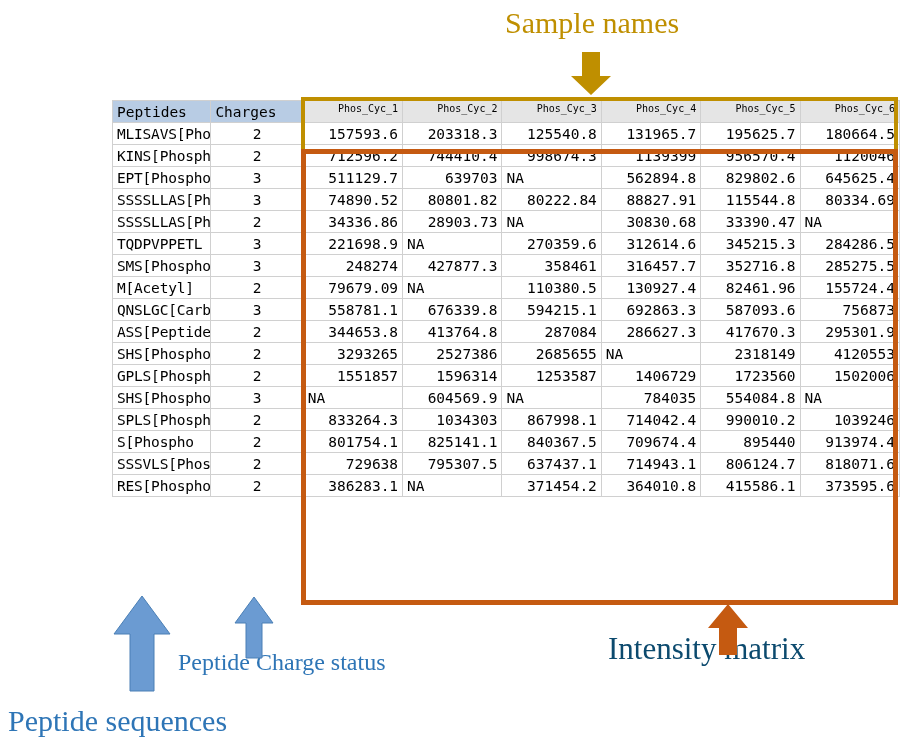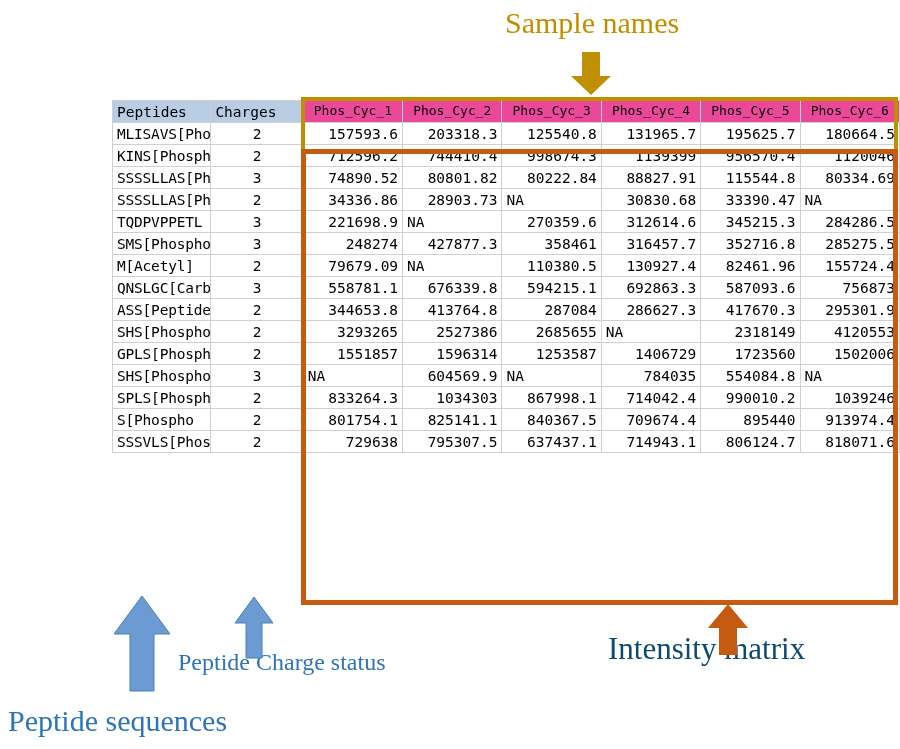--- a/index.html
+++ b/index.html
@@ -108,29 +108,29 @@
 
   th.hdr-blue {
     background: #b8cce4;
     text-align: left;
     height: 48px;
     vertical-align: middle;
     color: #000000;
     font-size: 14.5px;
   }
   th.hdr-yellow {
-    background: #ec4899;
-    text-align: center;
+    background: #e5e5e5;
+    text-align: right;
     vertical-align: top;
     height: 48px;
     line-height: 1.45;
     white-space: normal;
     word-break: break-all;
     color: #000000;
-    font-size: 13px;
+    font-size: 10px;
     padding-top: 3px;
   }
   td.pep {
     text-align: left;
     letter-spacing: -0.2px;
   }
   td.chg { text-align: center; }
   td.num { text-align: right; }
   td.na  { text-align: left; }
 
@@ -221,20 +221,30 @@
         <td class="pep">KINS[Phospho</td>
         <td class="chg">2</td>
         <td class="num">712596.2</td>
         <td class="num">744410.4</td>
         <td class="num">998674.3</td>
         <td class="num">1139399</td>
         <td class="num">956570.4</td>
         <td class="num">1120046</td>
       </tr>
       <tr>
+        <td class="pep">EPT[Phospho</td>
+        <td class="chg">3</td>
+        <td class="num">511129.7</td>
+        <td class="num">639703</td>
+        <td class="na">NA</td>
+        <td class="num">562894.8</td>
+        <td class="num">829802.6</td>
+        <td class="num">645625.4</td>
+      </tr>
+      <tr>
         <td class="pep">SSSSLLAS[Phospho</td>
         <td class="chg">3</td>
         <td class="num">74890.52</td>
         <td class="num">80801.82</td>
         <td class="num">80222.84</td>
         <td class="num">88827.91</td>
         <td class="num">115544.8</td>
         <td class="num">80334.69</td>
       </tr>
       <tr>
@@ -350,17 +360,27 @@
       <tr>
         <td class="pep">SSSVLS[Phospho</td>
         <td class="chg">2</td>
         <td class="num">729638</td>
         <td class="num">795307.5</td>
         <td class="num">637437.1</td>
         <td class="num">714943.1</td>
         <td class="num">806124.7</td>
         <td class="num">818071.6</td>
       </tr>
+      <tr>
+        <td class="pep">RES[Phospho</td>
+        <td class="chg">2</td>
+        <td class="num">386283.1</td>
+        <td class="na">NA</td>
+        <td class="num">371454.2</td>
+        <td class="num">364010.8</td>
+        <td class="num">415586.1</td>
+        <td class="num">373595.6</td>
+      </tr>
     </tbody>
 </table>
 
 <div id="frame-samples"></div>
 <div id="frame-intensity"></div>
 
 </body></html>

